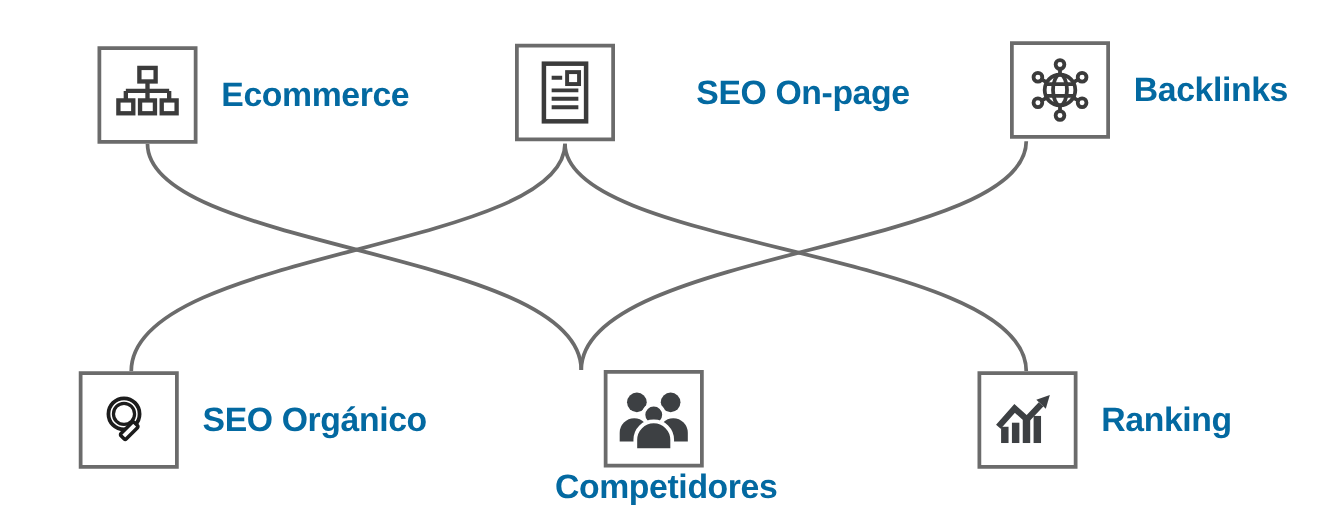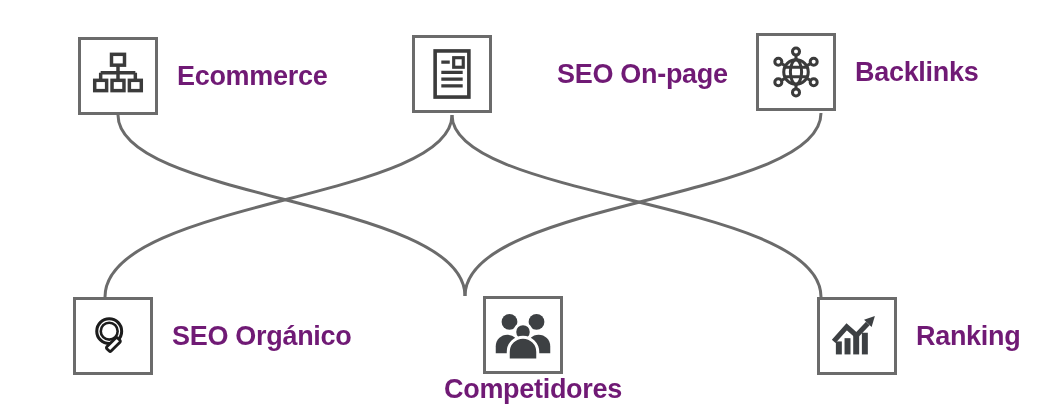--- a/index.html
+++ b/index.html
@@ -8,29 +8,29 @@
     font-family:"Liberation Sans", sans-serif; overflow:hidden;
   }
   svg.edges { position:absolute; left:0; top:0; }
   .edge { fill:none; stroke:#6b6b6b; stroke-width:3; }
   .node { position:absolute; display:flex; align-items:center; }
   .nodebox {
     width:74px; height:72px; border:3px solid #6b6b6b; background:#fff;
     display:flex; align-items:center; justify-content:center; flex:0 0 auto;
   }
   .label {
-    margin-left:19px; font-weight:700; font-size:27px; color:#701a75;
+    margin-left:19px; font-weight:700; font-size:27px; color:#0369a1;
     white-space:nowrap; letter-spacing:-0.3px;
   }
   #n-ecommerce   { left:78px;  top:37px;  }
   #n-seo-on-page { left:412px; top:35px;gap:46px;  }
-  #n-backlinks   { left:756px; top:33px;text-align:center;  }
-  #n-seo-organico{ left:73px;  top:297px; }
+  #n-backlinks   { left:808px; top:33px;text-align:center;  }
+  #n-seo-organico{ left:63px;  top:297px; }
   #n-competidores{ left:425px; top:296px;flex-direction:column; }
-  #n-ranking     { left:782px; top:297px;margin-left:35px; }
+  #n-ranking     { left:782px; top:297px; }
 </style>
 </head>
 <body>
 
 <div class="stage">
 
   <svg class="edges" width="1062" height="419" viewBox="0 0 1062 419">
     <path class="edge" d="M 118 115 C 118 200, 465 200, 465 296"></path>
     <path class="edge" d="M 452 115 C 452 200, 105 200, 105 297"></path>
     <path class="edge" d="M 452 115 C 452 200, 821 200, 821 297"></path>

